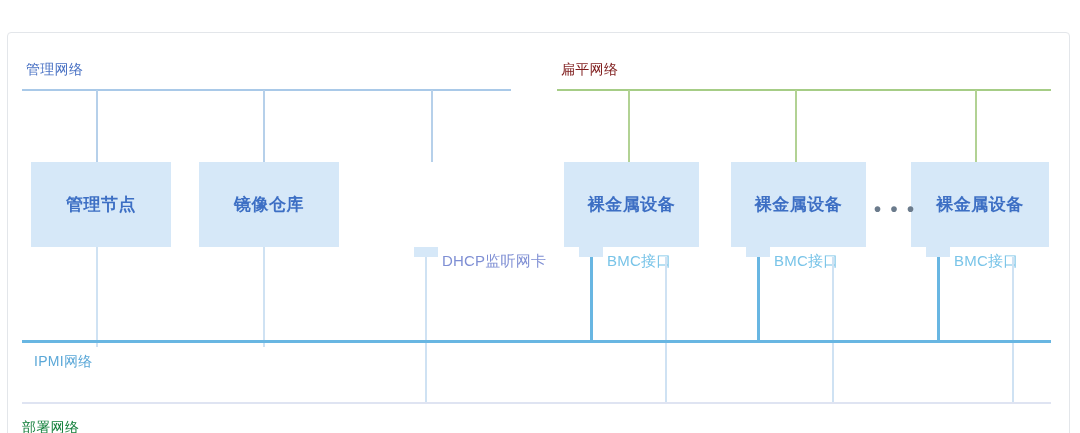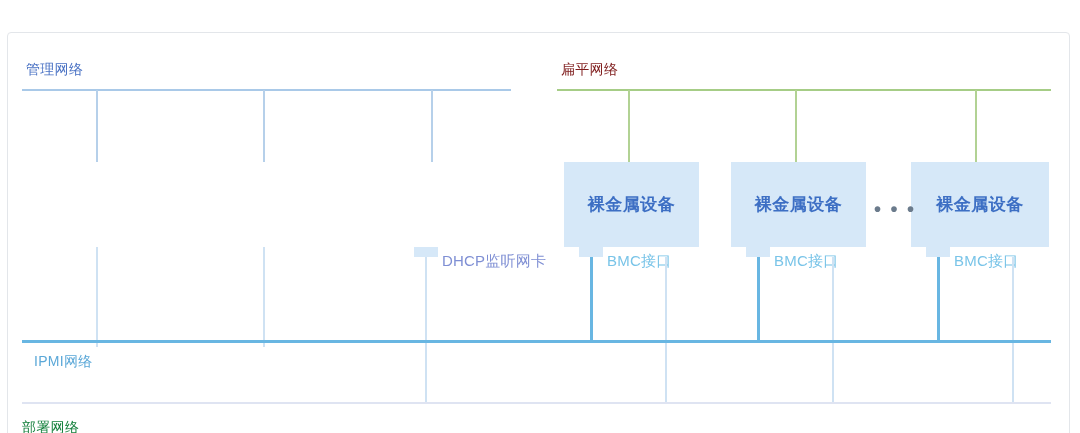--- a/index.html
+++ b/index.html
@@ -121,21 +121,27 @@
     <div class="vline v-mgmt" style="left:255px; top:57px; height:72px;"></div>
     <div class="vline v-mgmt" style="left:423px; top:57px; height:72px;"></div>
 
     <div class="zone-label label-flat" style="left:553px; top:27px;">扁平网络</div>
     <div class="bus bus-flat" style="left:549px; top:56px; width:494px;"></div>
 
     <div class="vline v-flat" style="left:620px; top:57px; height:72px;"></div>
     <div class="vline v-flat" style="left:787px; top:57px; height:72px;"></div>
     <div class="vline v-flat" style="left:967px; top:57px; height:72px;"></div>
 
+    <div class="node" style="left:23px; top:129px; width:140px; height:85px;">
+      <span class="node-title">管理节点</span>
+    </div>
 
+    <div class="node" style="left:191px; top:129px; width:140px; height:85px;">
+      <span class="node-title">镜像仓库</span>
+    </div>
 
 
     <div class="node" style="left:556px; top:129px; width:135px; height:85px;">
       <span class="node-title">裸金属设备</span>
     </div>
 
     <div class="node" style="left:723px; top:129px; width:135px; height:85px;">
       <span class="node-title">裸金属设备</span>
     </div>
 

